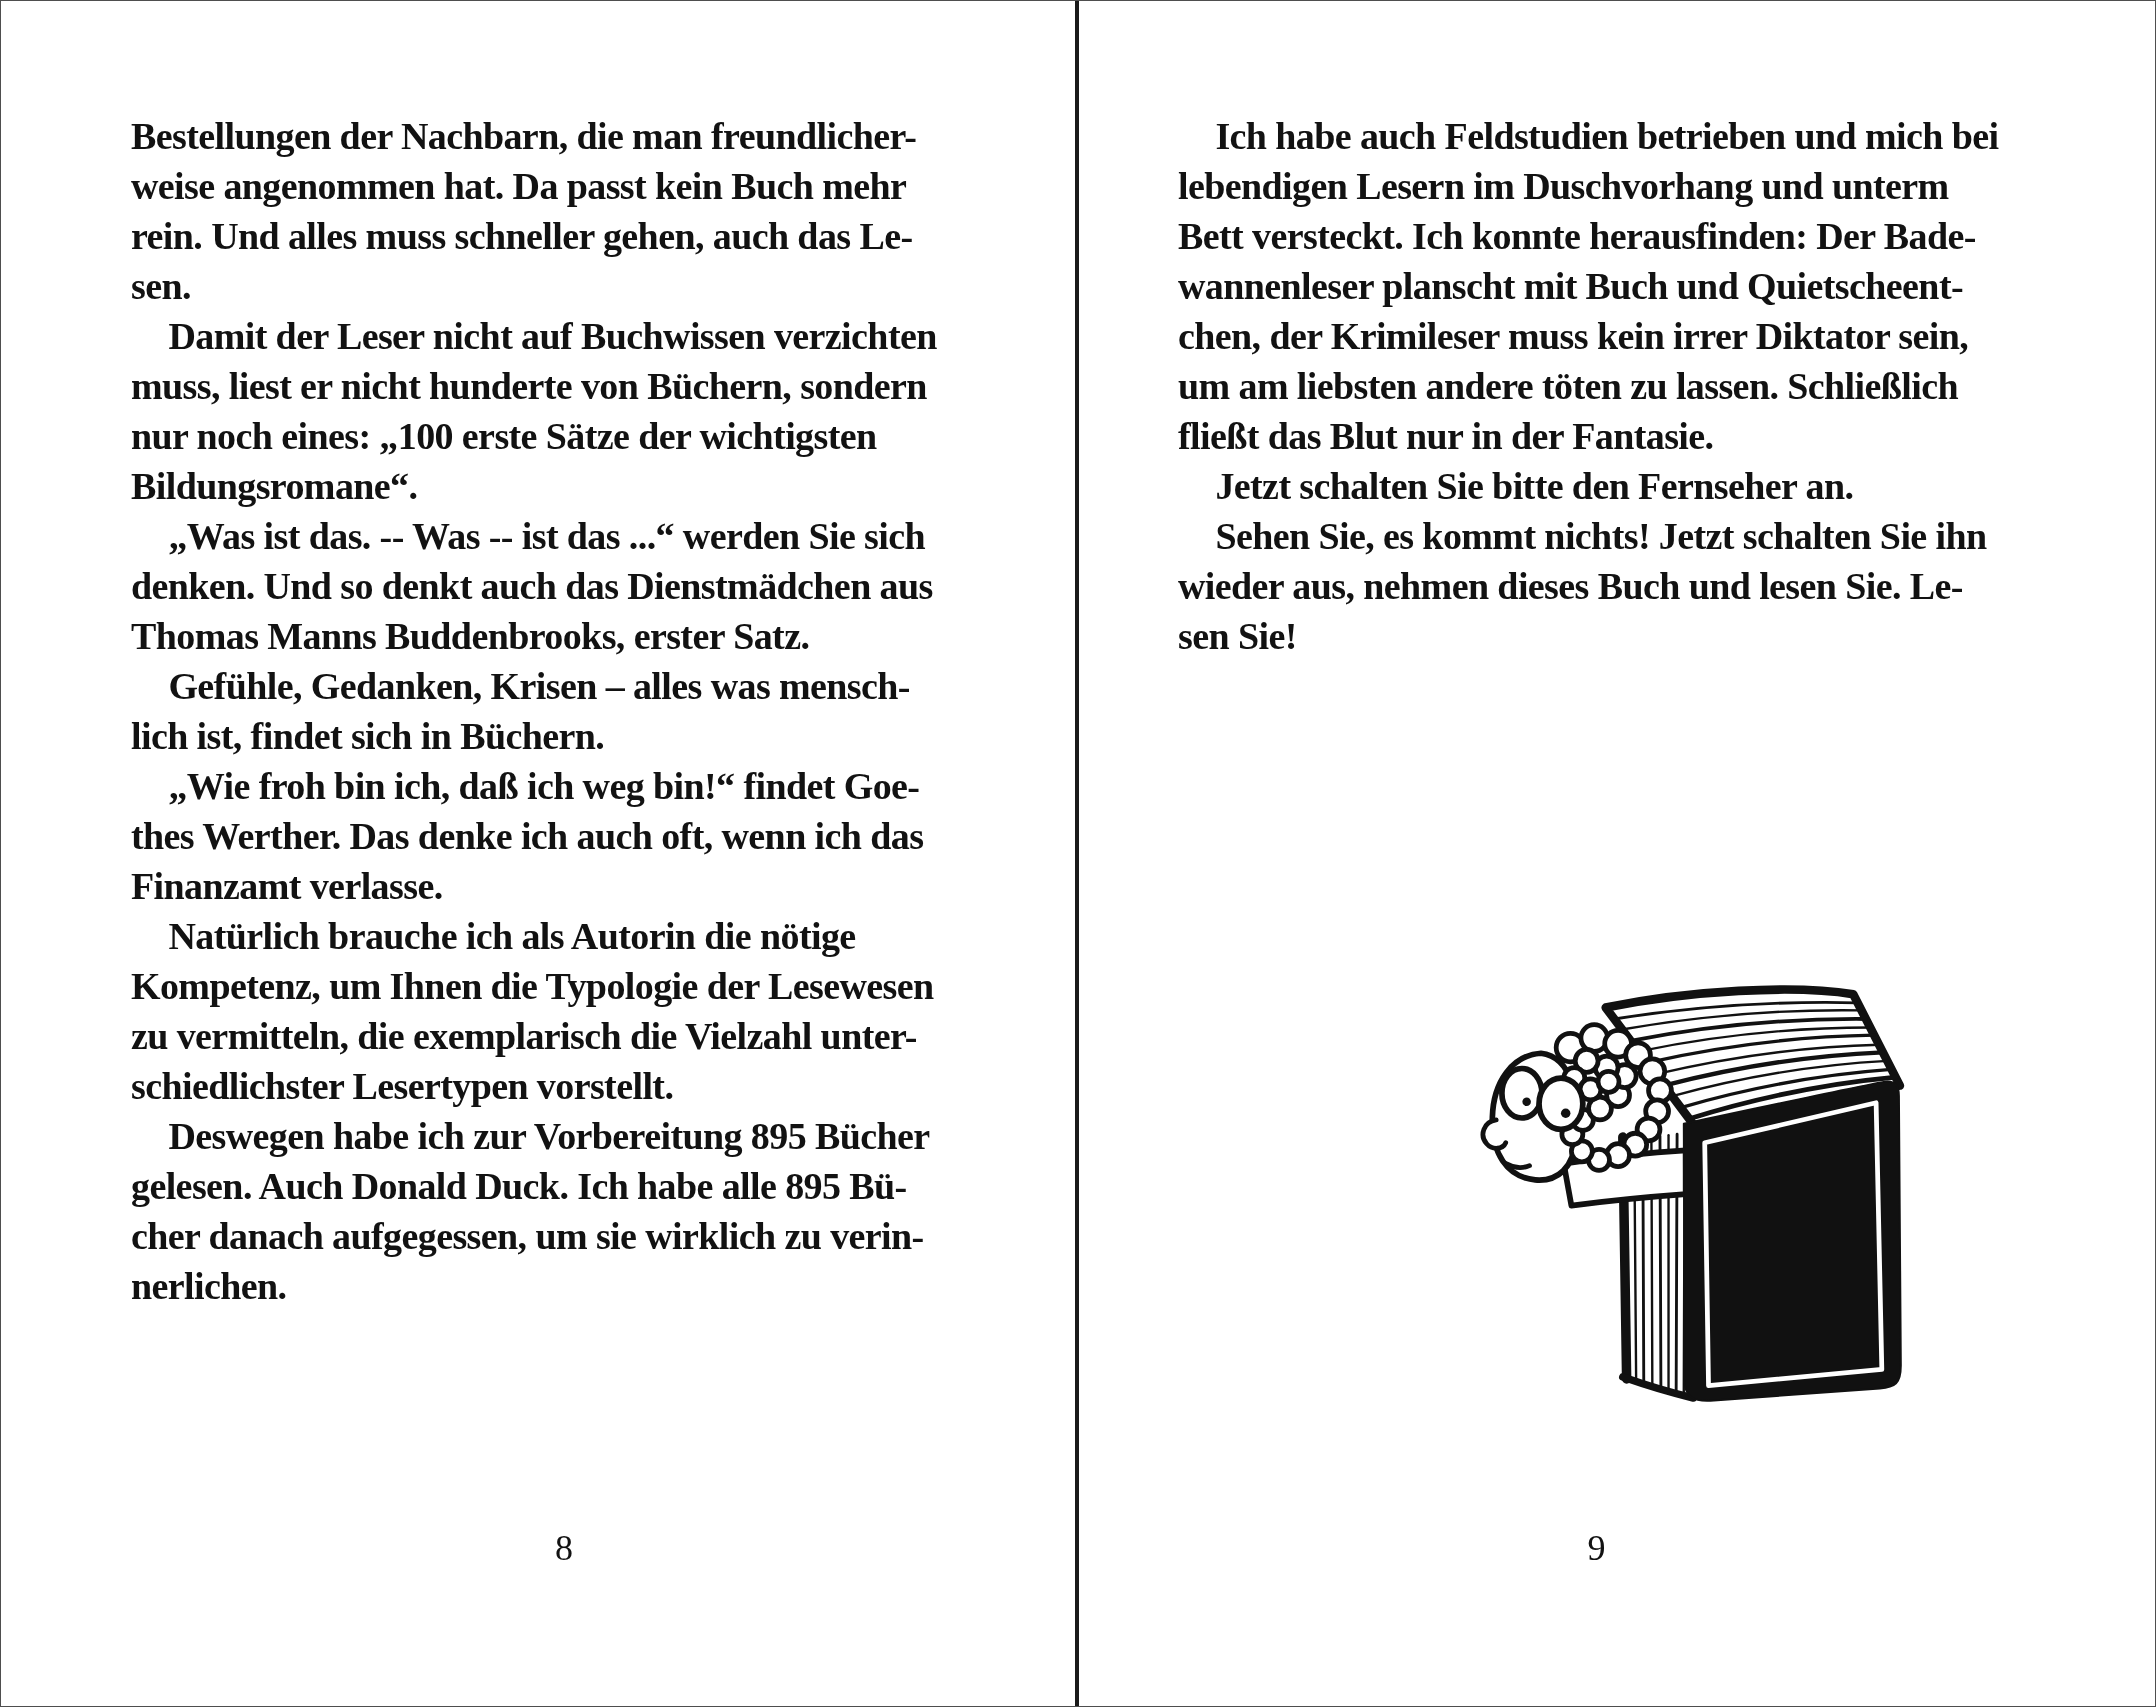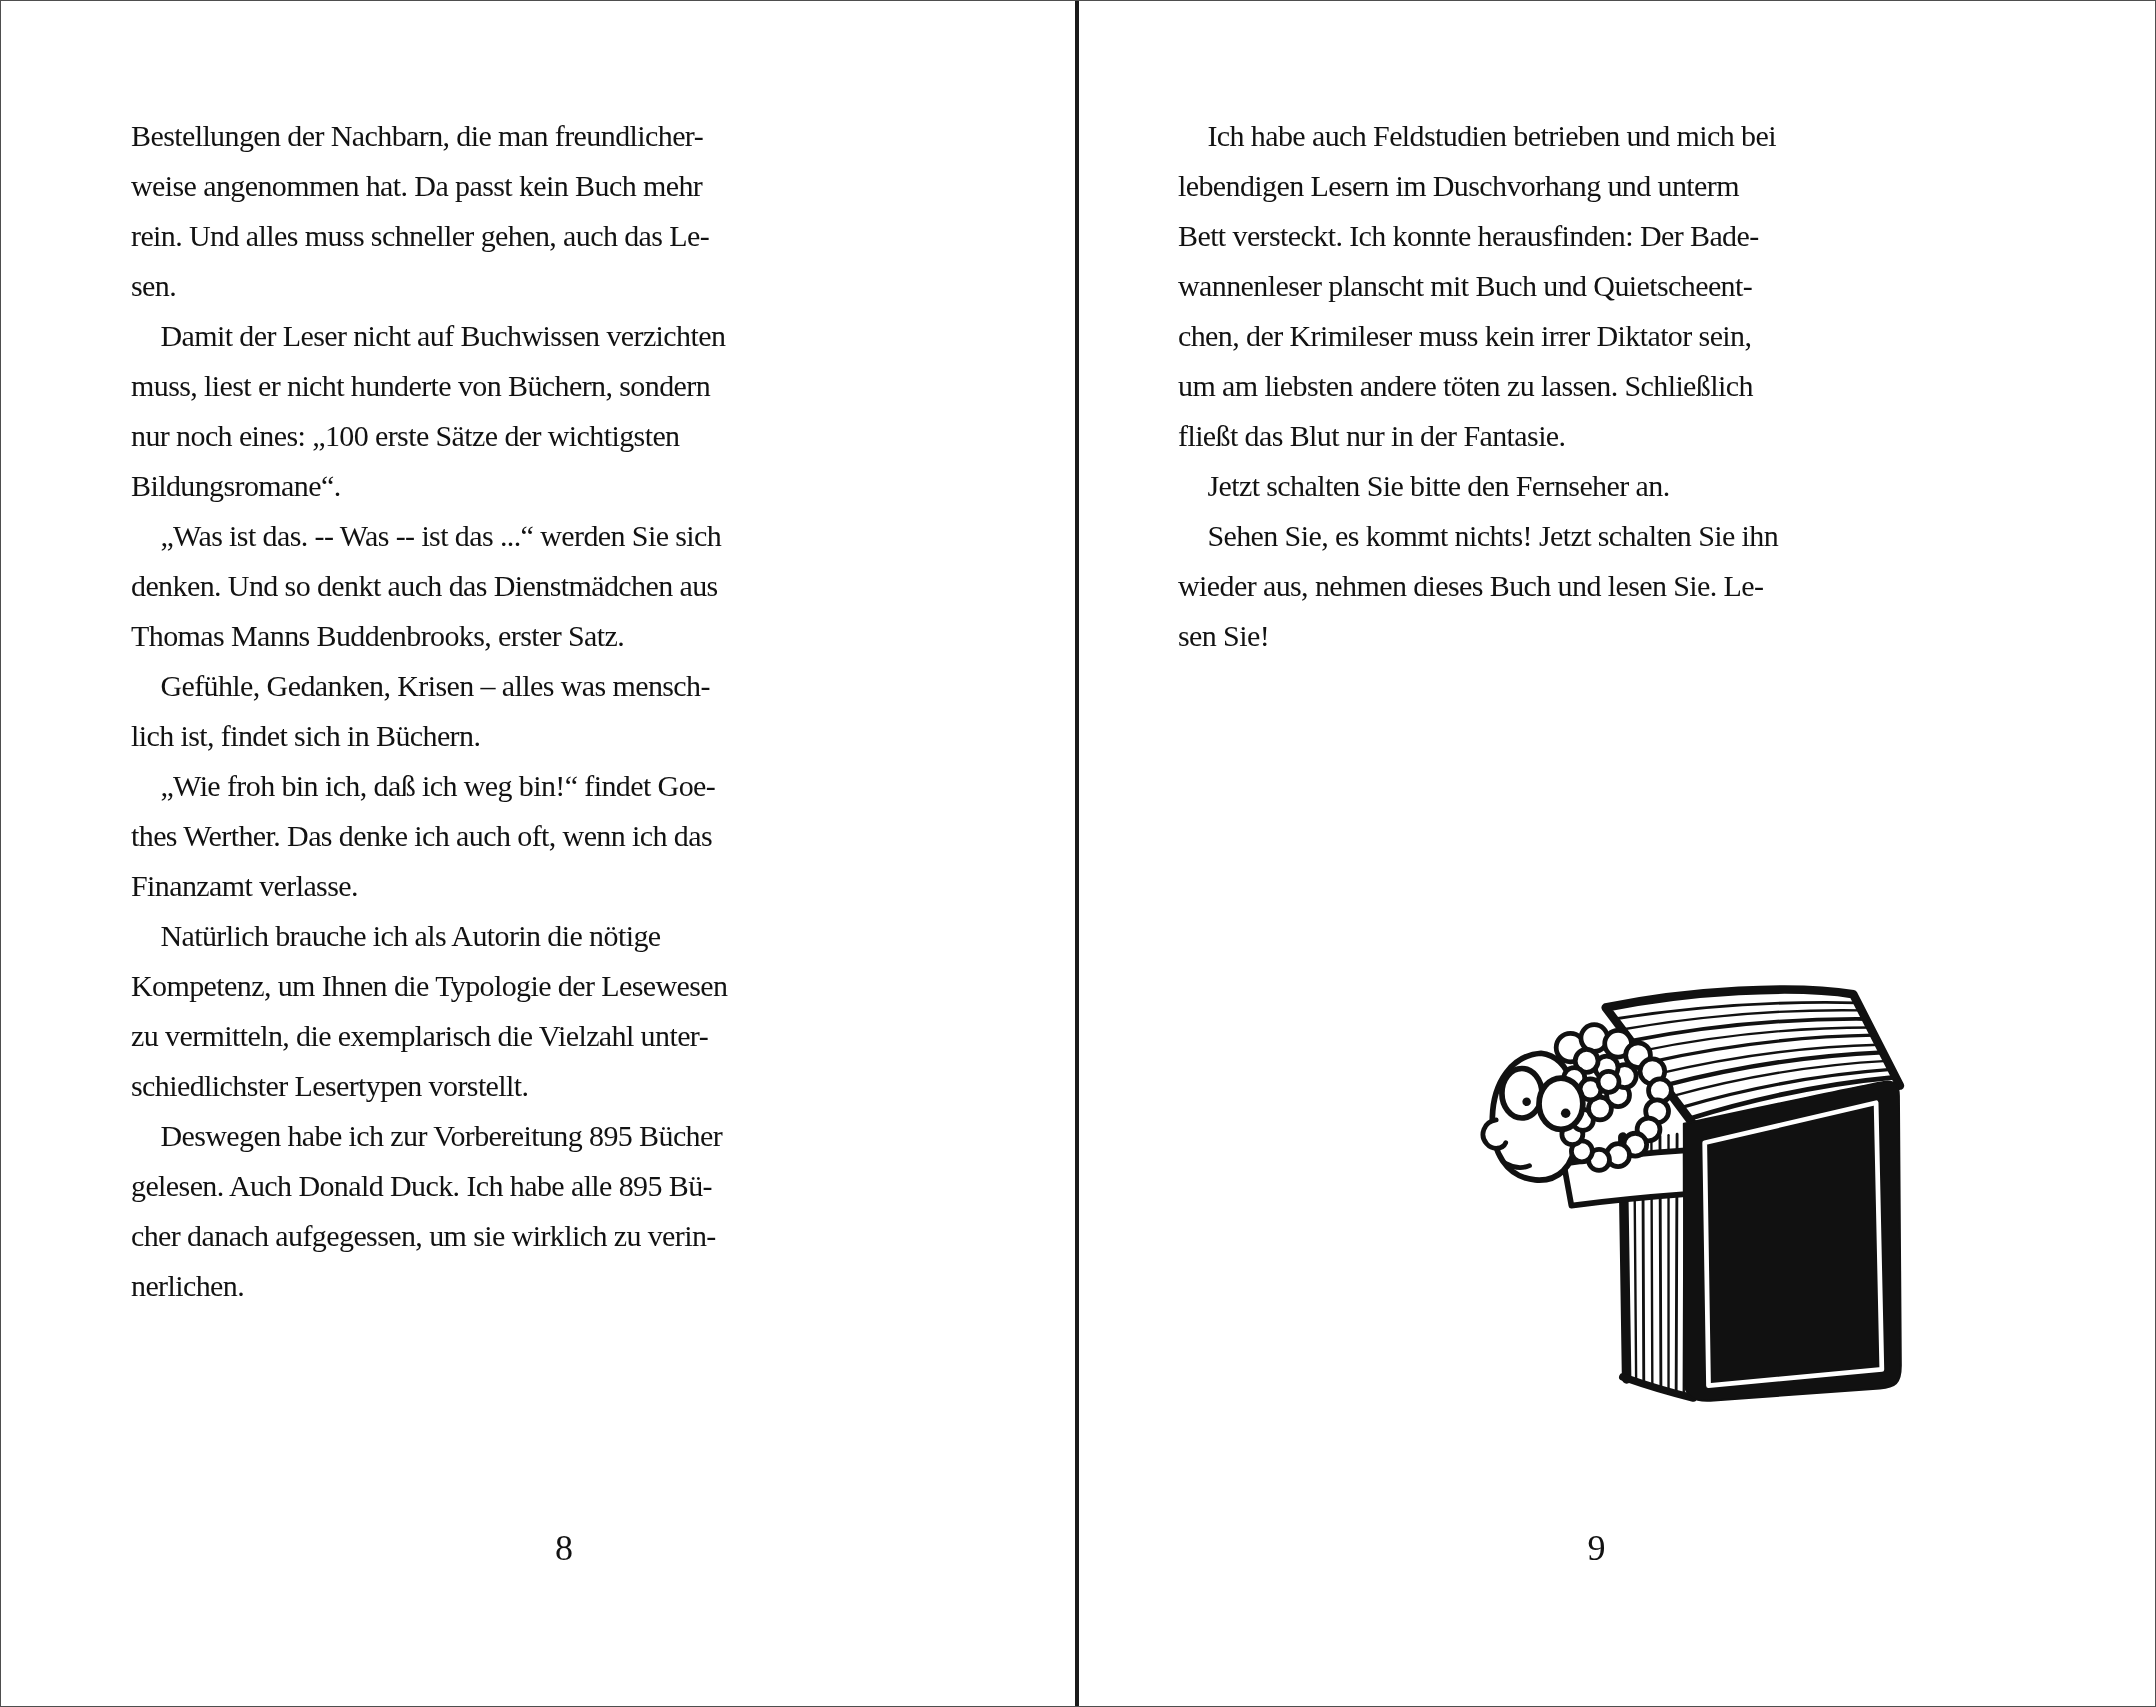--- a/index.html
+++ b/index.html
@@ -18,25 +18,26 @@
     position: absolute;
     left: 1074px;
     top: 0;
     bottom: 0;
     width: 3.8px;
     background: #1a1a1a;
   }
   .textblock {
     position: absolute;
     top: 110px;
-    font-size: 30px;
+    font-size: 38px;
     line-height: 50px;
     letter-spacing: -0.6px;
     white-space: pre;
     color: #121212;
+    font-weight: bold;
   }
   .textblock.left  { left: 130px;  width: 932px; }
   .textblock.right { left: 1177px; width: 932px; }
   .pageno {
     position: absolute;
     top: 1522px;
     font-size: 36px;
     line-height: 50px;
     text-align: center;
   }

